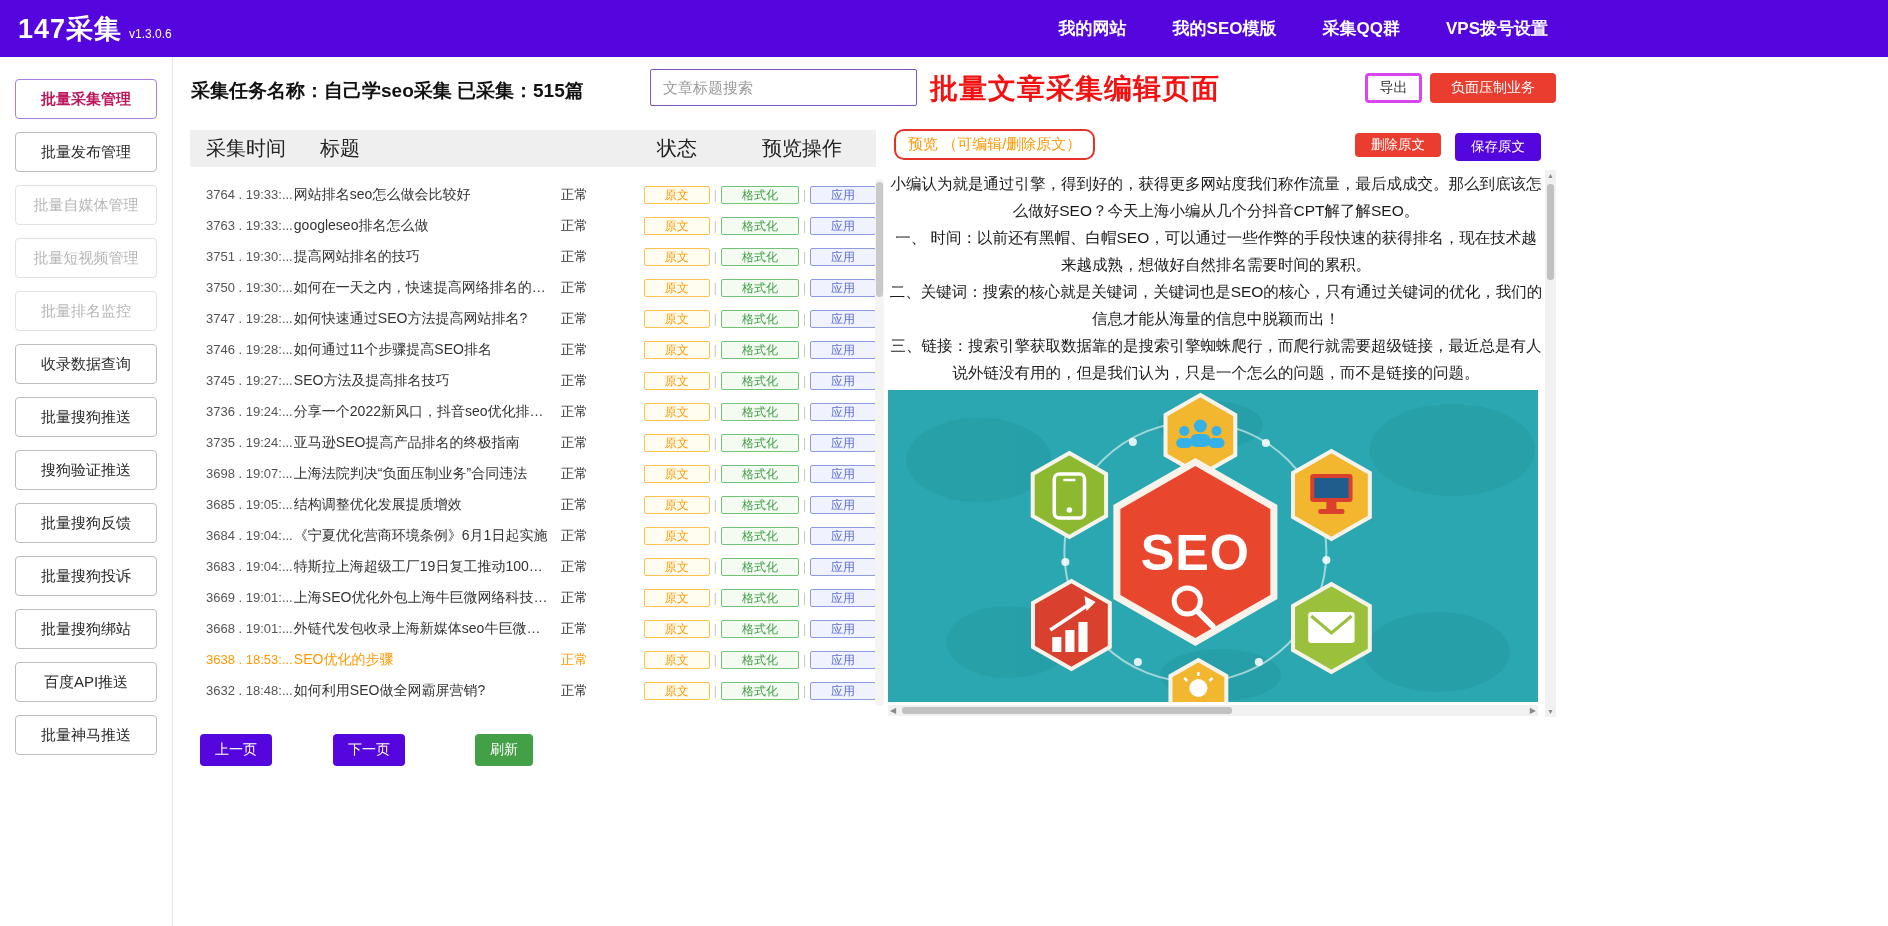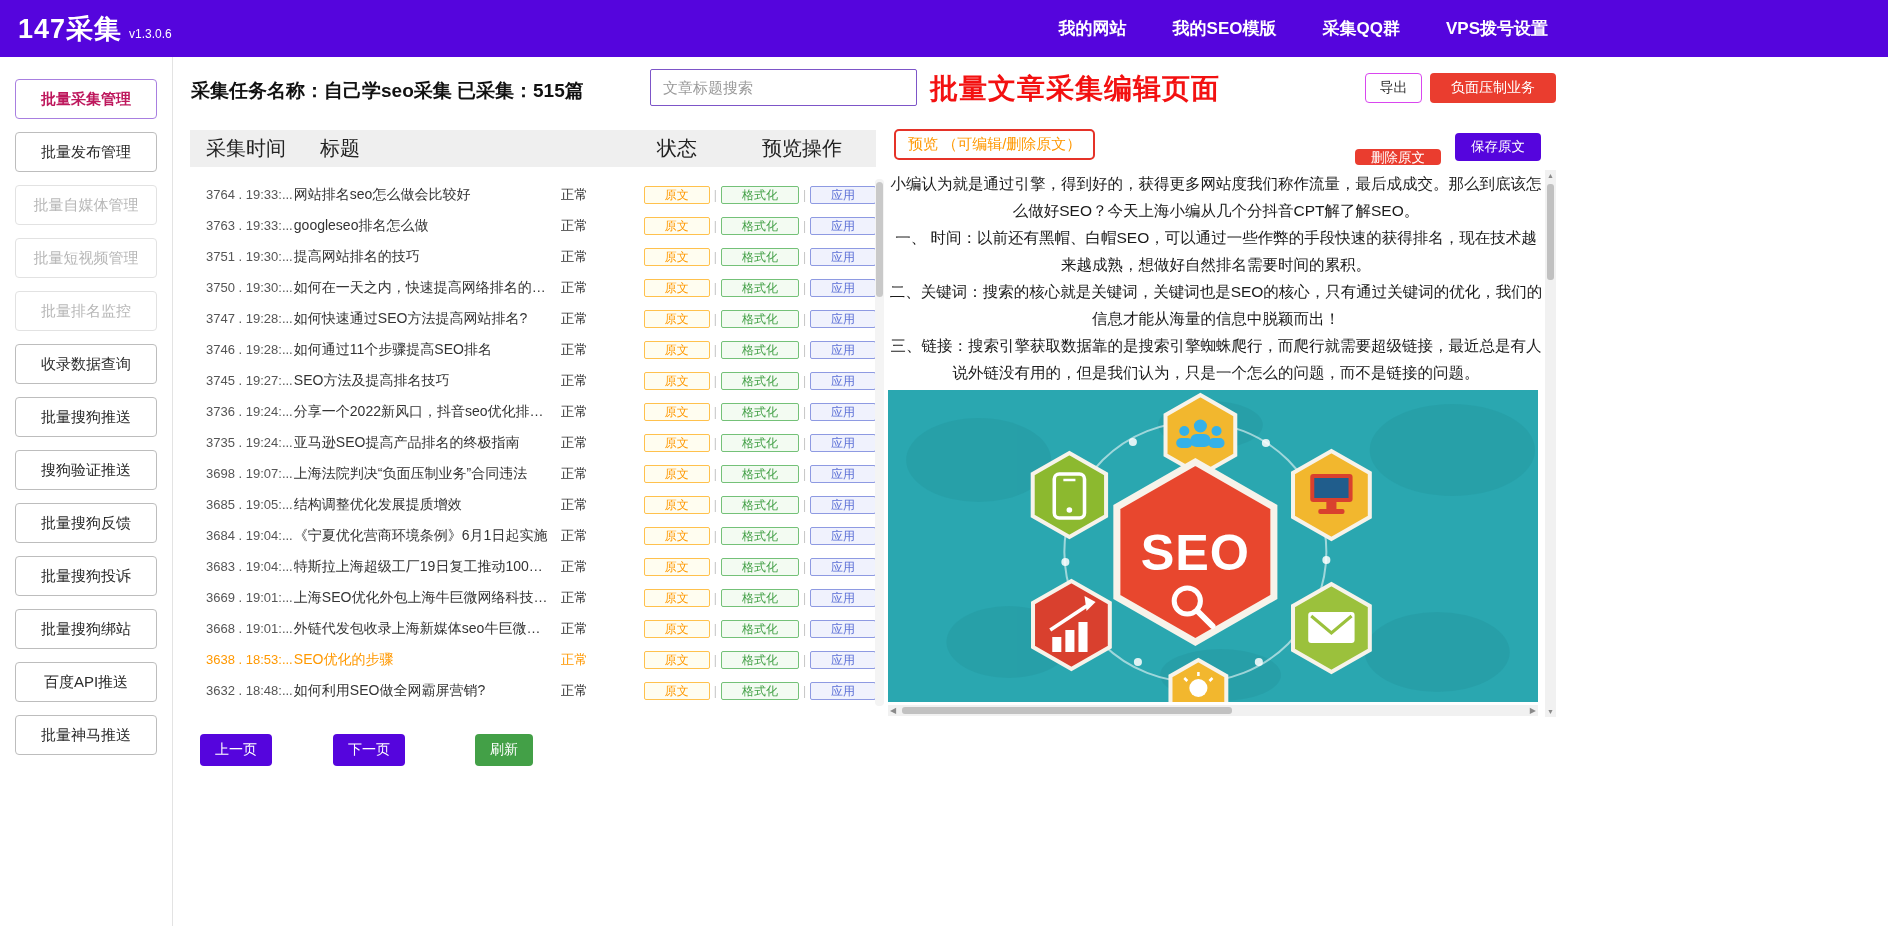--- a/index.html
+++ b/index.html
@@ -21,34 +21,34 @@
   .side-btn.s-disabled { color:#b7b7b7; border-color:#e2e2e2; cursor:default; }
 
   
   .main { position:absolute; top:57px; left:173px; width:1715px; height:869px; }
 
   .task-label { position:absolute; left:18px; top:21px; font-size:19px; font-weight:bold; color:#111; white-space:nowrap; }
   .search-input { position:absolute; left:477px; top:12px; width:267px; height:37px; border:1px solid #7d55c8; border-radius:2px; font-size:15px; padding:0 12px; color:#333; outline:none; font-family:inherit; }
   .search-input::placeholder { color:#9a9a9a; }
   .annotation-red { position:absolute; left:757px; top:13px; font-size:28px; font-weight:bold; color:#f31111; letter-spacing:1px; white-space:nowrap; }
   .btn { border:none; border-radius:4px; cursor:pointer; font-family:inherit; }
-  .btn-export { position:absolute; left:1192px; top:16px; width:57px; height:30px; background:#fff; border:1px solid #d946ef; border-radius:4px; font-size:14px; color:#333; cursor:pointer; }
+  .btn-export { position:absolute; left:1192px; top:16px; width:57px; height:30px; background:#fff; border:3px solid #d946ef; border-radius:4px; font-size:14px; color:#333; cursor:pointer; }
   .btn-clear { position:absolute; left:1257px; top:16px; width:126px; height:30px; background:#ea3d2f; color:#fff; font-size:14px; }
 
   
   .thead { position:absolute; left:17px; top:73px; width:686px; height:37px; background:#efefef; font-size:20px; color:#222; }
   .thead .th { position:absolute; top:0; line-height:37px; white-space:nowrap; }
   .th-time { left:16px; }
   .th-title { left:130px; }
   .th-status { left:467px; }
   .th-actions { left:572px; }
 
   
-  .preview-label { position:absolute; left:721px; top:72px; color:#ff9800; font-size:15px; border:2px solid #e53228; border-radius:5px; padding:4px 12px; white-space:nowrap; background:#fff; }
-  .btn-del { position:absolute; left:1182px; top:76px; width:86px; height:16px; background:#ea3d2f; color:#fff; font-size:13.5px;margin-top:16px; }
+  .preview-label { position:absolute; left:721px; top:72px; color:#ff9800; font-size:15px; border:2px solid #e53228; border-radius:10px; padding:4px 12px; white-space:nowrap; background:#fff; }
+  .btn-del { position:absolute; left:1182px; top:76px; width:86px; height:24px; background:#ea3d2f; color:#fff; font-size:13.5px; }
   .btn-save { position:absolute; left:1282px; top:76px; width:86px; height:28px; background:#5505dd; color:#fff; font-size:13.5px; }
 
   
   .rows { position:absolute; left:17px; top:122px; width:686px; }
   .row { display:flex; align-items:center; height:31px; background:#fff; cursor:pointer; }
   .c-time { width:128px; padding-left:16px; font-size:13px; color:#555; white-space:nowrap; overflow:hidden; }
   .c-title { width:338px; font-size:14px; color:#333; white-space:nowrap; overflow:hidden; text-overflow:ellipsis; padding-right:8px; }
   .c-status { width:106px; font-size:13.5px; color:#333; }
   .c-actions { display:flex; align-items:center; white-space:nowrap; }
   .tone-orange .c-time, .tone-orange .c-title, .tone-orange .c-status { color:#ff9800; }

